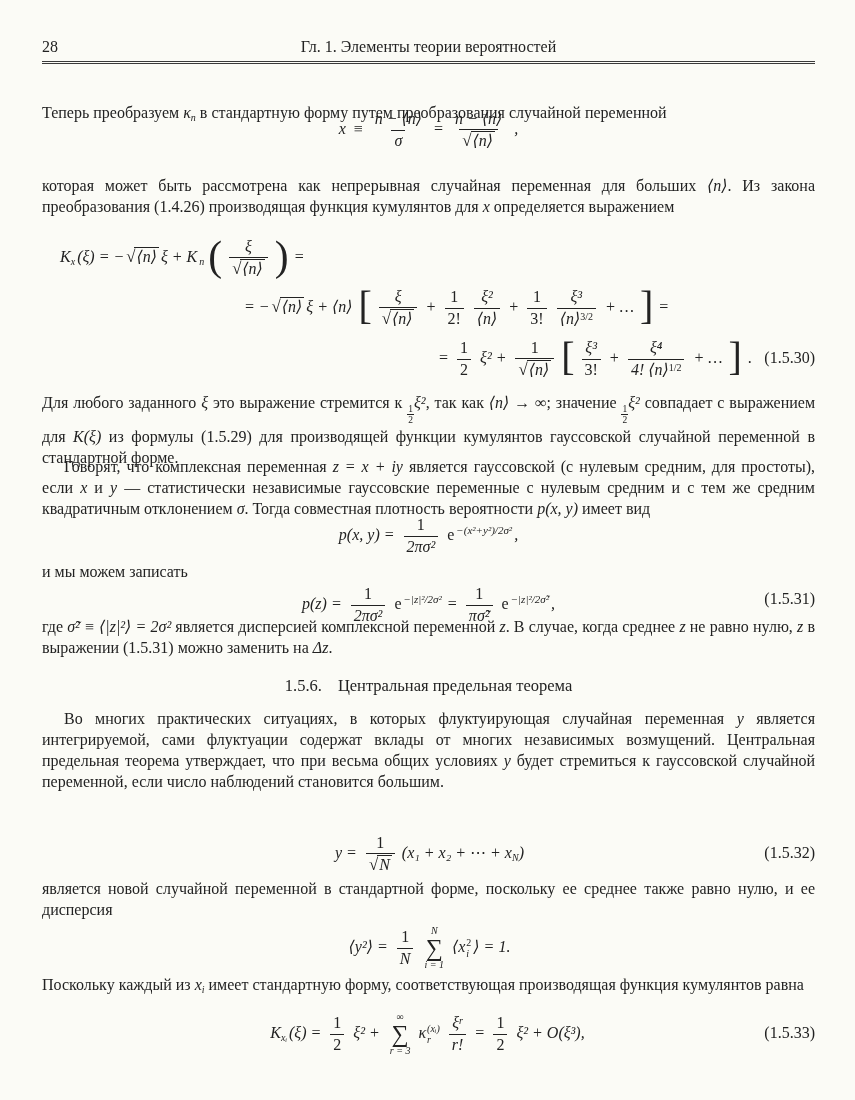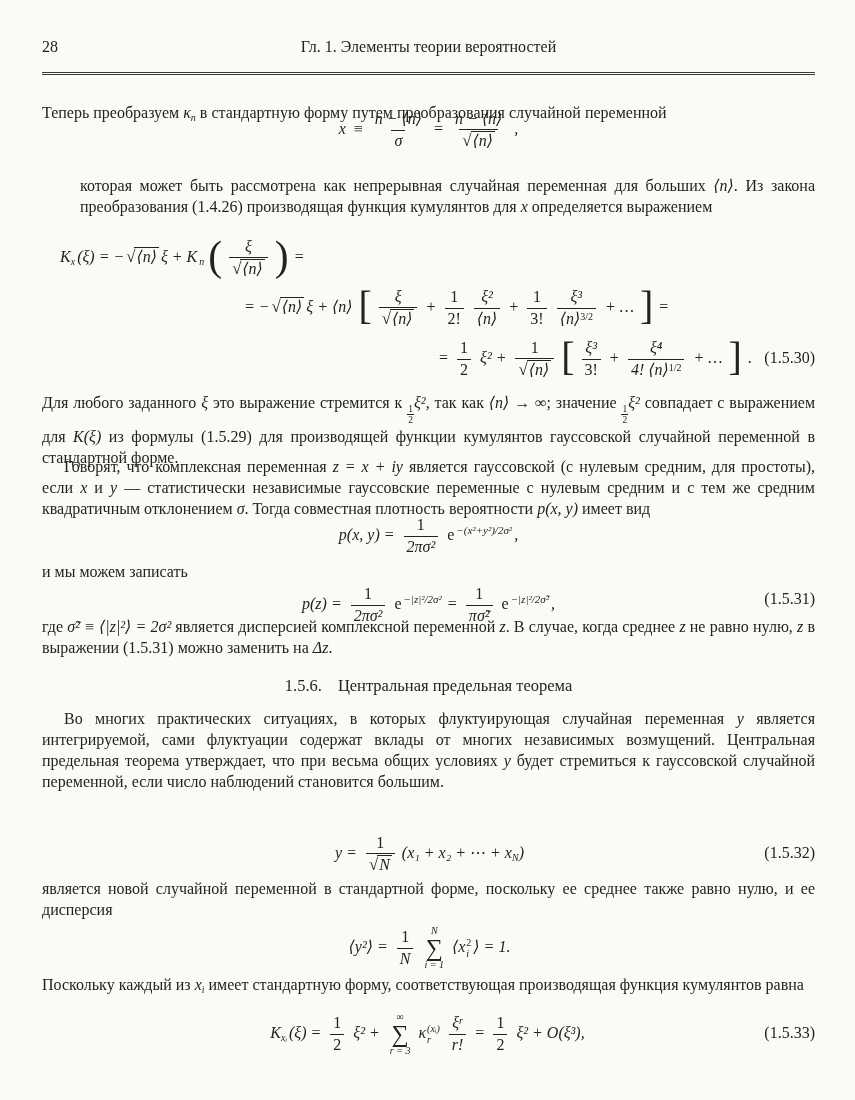--- a/index.html
+++ b/index.html
@@ -3,21 +3,21 @@
 <meta charset="utf-8">
 <style>
   html,body { margin:0; padding:0; }
   .page {
     position:relative; width:855px; height:1100px; overflow:hidden;
     background:#fbfbf6; color:#222;
     font-family:"Liberation Serif","DejaVu Serif","DejaVu Sans",serif;
     font-size:16px;
   }
   .blk { position:absolute; left:42px; right:40px; }
-  .pgheader { line-height:18px; padding-bottom:16px; border-bottom:3px double #3a3a3a; }
+  .pgheader { line-height:18px; padding-bottom:5px; border-bottom:3px double #3a3a3a; }
   .pgnum { position:absolute; left:0; top:0; }
   .runhead { display:block; text-align:center; }
   p.t { text-align:justify; line-height:21px; margin:0; }
   .ind { text-indent:22px; }
   .mi { font-style:italic; }
   .vsub { font-size:10px; vertical-align:-3px; font-style:italic; }
   .eq { text-align:center; font-style:italic; white-space:nowrap; }
   .eq.left { text-align:left; }
   .eq .r, .r { font-style:normal; }
   .tok { margin:0 2px; }
@@ -68,21 +68,21 @@
         <span class="den">σ</span>
       </span>
     <span class="tok r">=</span>
     <span class="frac">
         <span class="num">n − ⟨n⟩</span>
         <span class="den"><span class="sqrt"><span class="rs">√</span><span class="rad">⟨n⟩</span></span></span>
       </span>
     <span class="tok">,</span>
   </div>
 
-  <p class="t blk" style="top:175px;margin-left:38px;">
+  <p class="t blk" style="top:175px;">
     <span>которая может быть рассмотрена как непрерывная случайная переменная для больших </span><span class="mi">⟨n⟩</span><span>. Из закона преобразования (1.4.26) производящая функция кумулянтов для </span><span class="mi">x</span><span> определяется выражением</span>
   </p>
 
   <div class="eq left blk" style="top:230px;height:54px;line-height:54px;padding-left:18px;">
     <span>K</span><span class="vsub">x</span><span class="tok">(ξ) = −</span><span class="sqrt"><span class="rs">√</span><span class="rad">⟨n⟩</span></span><span class="tok">ξ + K</span><span class="vsub">n</span>
     <span class="bp">(</span>
     <span class="frac">
         <span class="num">ξ</span>
         <span class="den"><span class="sqrt"><span class="rs">√</span><span class="rad">⟨n⟩</span></span></span>
       </span>

